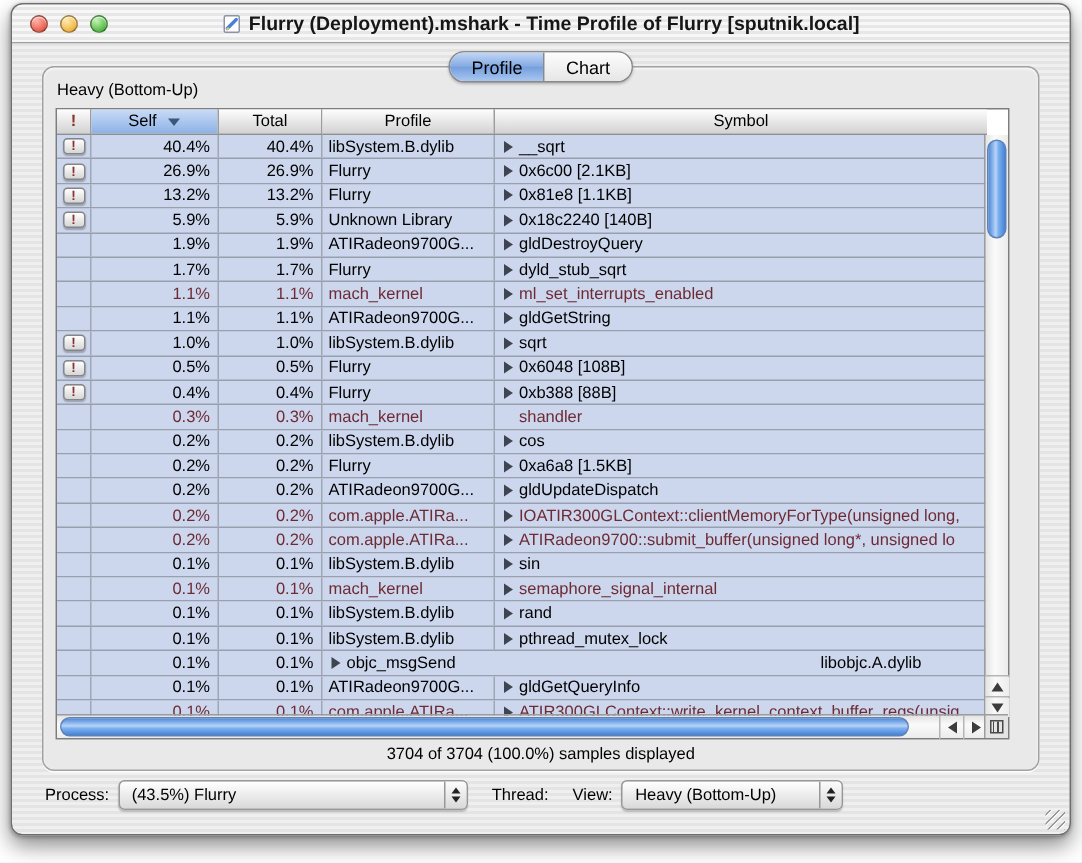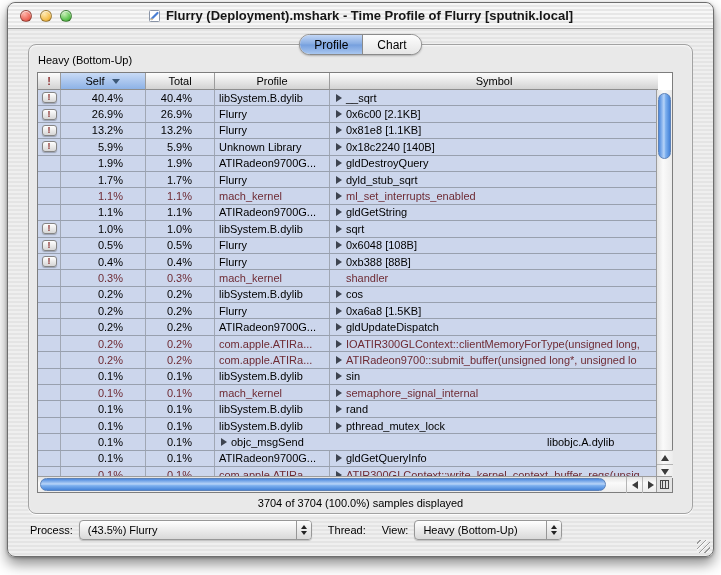--- a/index.html
+++ b/index.html
@@ -61,21 +61,21 @@
   .col-flag{ width:23px; }
   .col-self{ width:85px; }
   .col-total{ width:69px; }
   .col-lib{ width:115px; }
   .col-sym{ width:328px; border-right:none !important; }
 
   .tbody{ height:388px; overflow:hidden; background:#ccd6ec; }
   .row{ display:flex; height:16.4px; background:#ccd6ec; border-bottom:1px solid #98a0ae;
     font-size:11px; color:#000; }
   .cell{ border-right:1px solid #a0a7b4; display:flex; align-items:center; overflow:hidden; }
-  .cell.num{ justify-content:flex-end; padding-right:22px; }
+  .cell.num{ justify-content:flex-end; padding-right:5px; }
   .cell.txt{ padding-left:4px; white-space:nowrap; }
   .row.kernel{ color:#6e2b34; }
   .bang-btn{ visibility:hidden; width:15px; height:11px; border:1px solid #858585; border-radius:3px;
     background:linear-gradient(#ffffff,#d6d6d6); font-size:9px; font-weight:bold; color:#8c2f2f;
     line-height:9px; text-align:center; margin:0 auto; box-shadow:0 1px 1px rgba(0,0,0,.25); }
   .bang-btn.show{ visibility:visible; }
   .tri{ width:0; height:0; border-top:4px solid transparent; border-bottom:4px solid transparent;
     border-left:6px solid #3e4450; margin:0 4px 0 2px; flex:none; }
   .tri.hidden{ visibility:hidden; }
 

